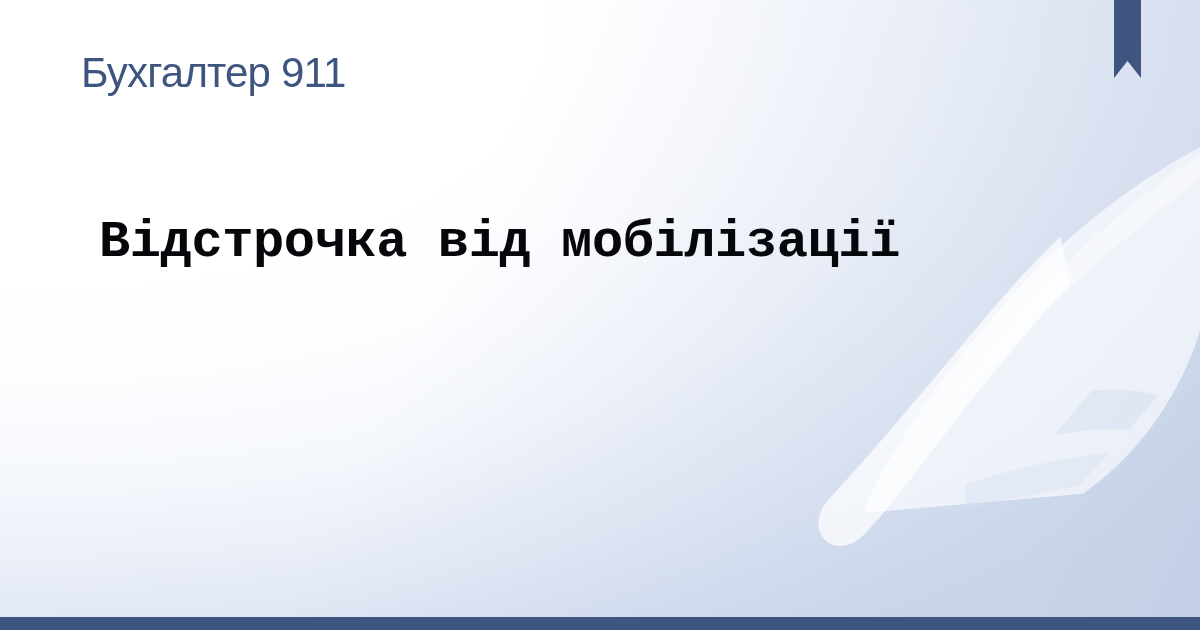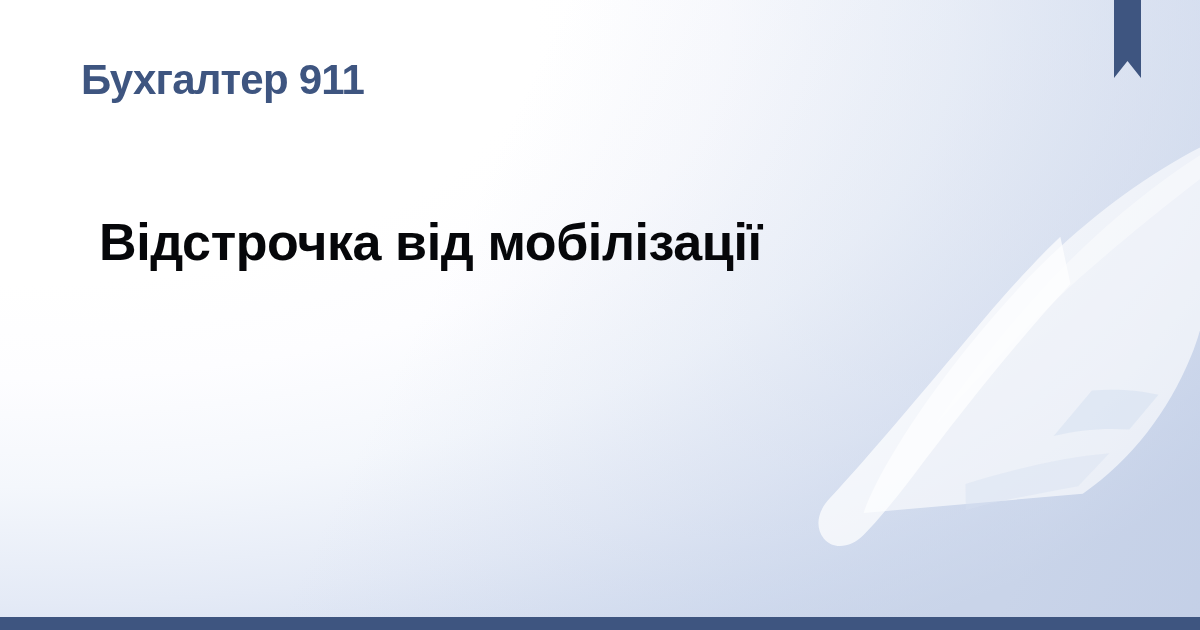--- a/index.html
+++ b/index.html
@@ -51,42 +51,42 @@
     top: -2px;
     width: 27px;
     height: 80px;
   }
   #bookmark-ribbon svg { display:block; width:100%; height:100%; }
 
   
   #brand-logo {
     position: absolute;
     left: 81px;
-    top: 59px;
+    top: 52px;
     font-size: 42px;
-    font-weight: 700;
+    font-weight: 400;
     letter-spacing: -0.8px;
     line-height: 1;
     color: #3e5580;
     white-space: nowrap;
   }
 
   
   #headline {
     position: absolute;
     left: 99px;
     top: 203px;
     width: 960px;
     font-size: 52px;
     font-weight: 700;
     line-height: 1.52;
     letter-spacing: -0.4px;
     color: #06070a;
   }
-  #headline .hl-line { display: block; white-space: nowrap; }
+  #headline .hl-line { display: block; white-space: nowrap; font-family: Liberation Mono, monospace; }
 
   
   #bottom-bar {
     position: absolute;
     left: 0;
     bottom: 0;
     width: 1200px;
     height: 13px;
     background: #3e5580;
   }

